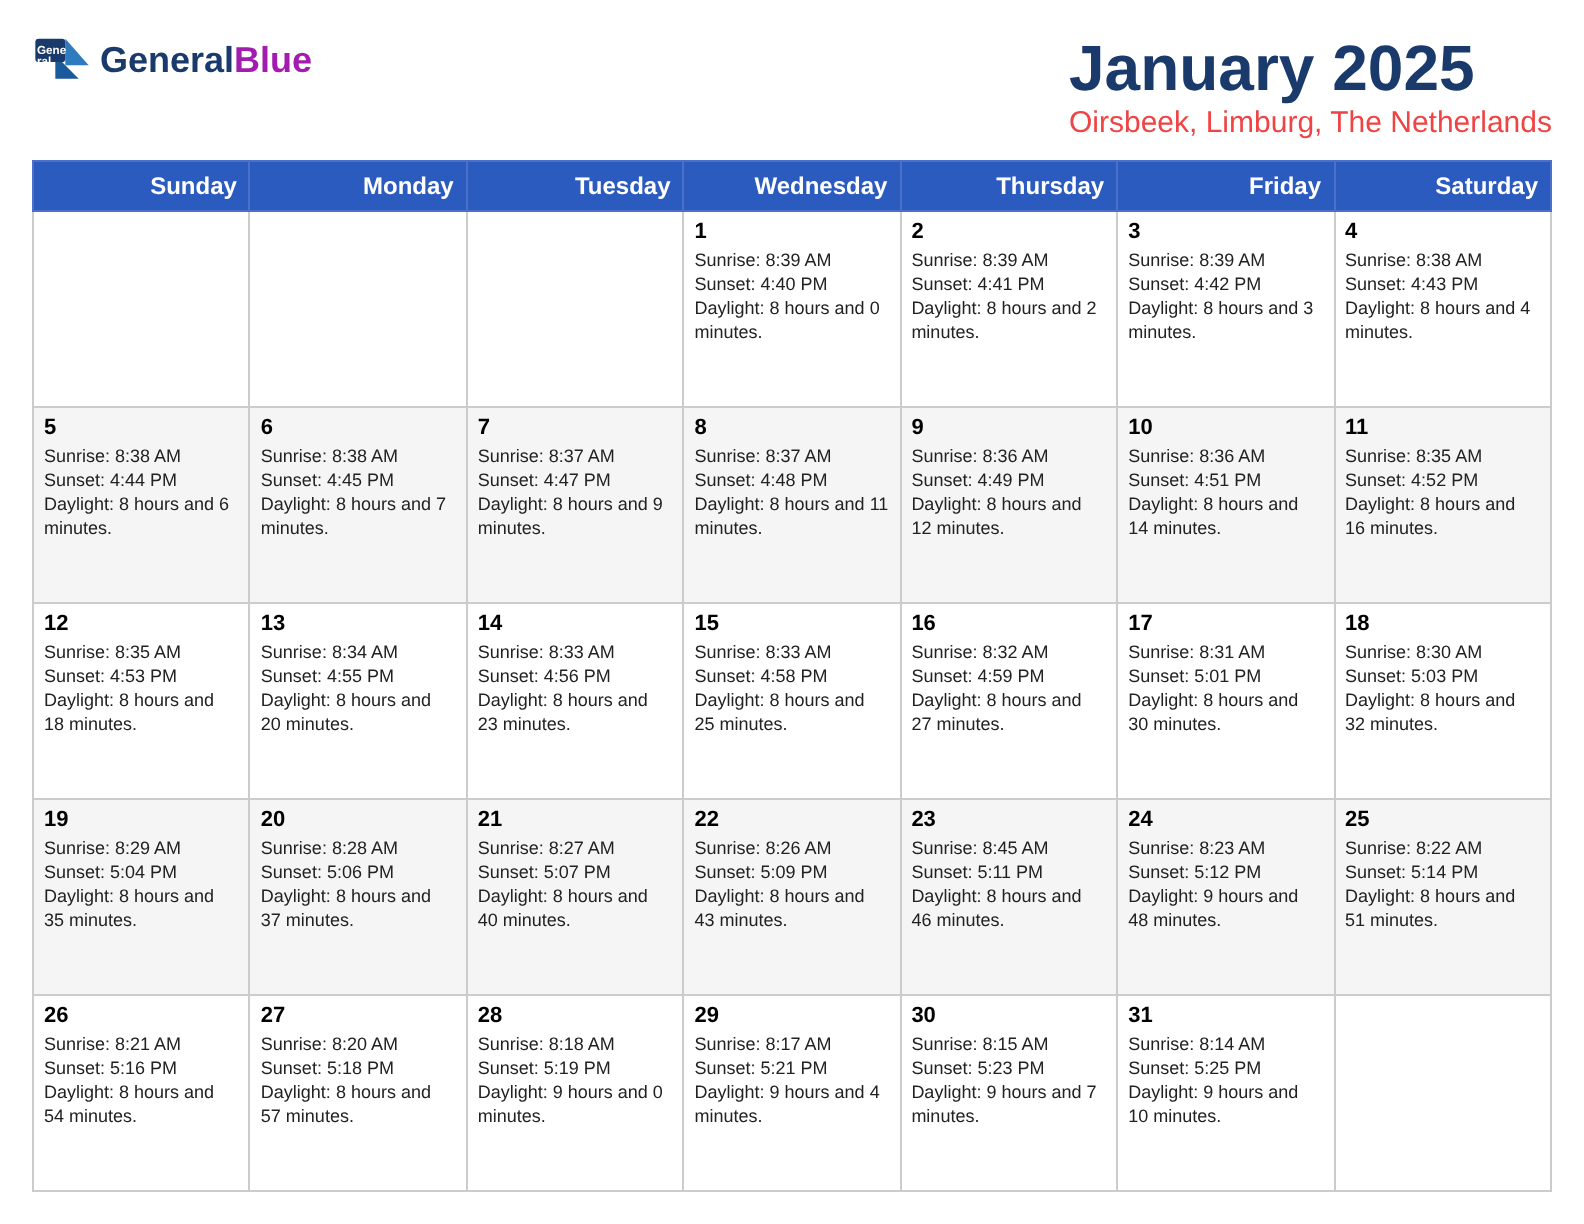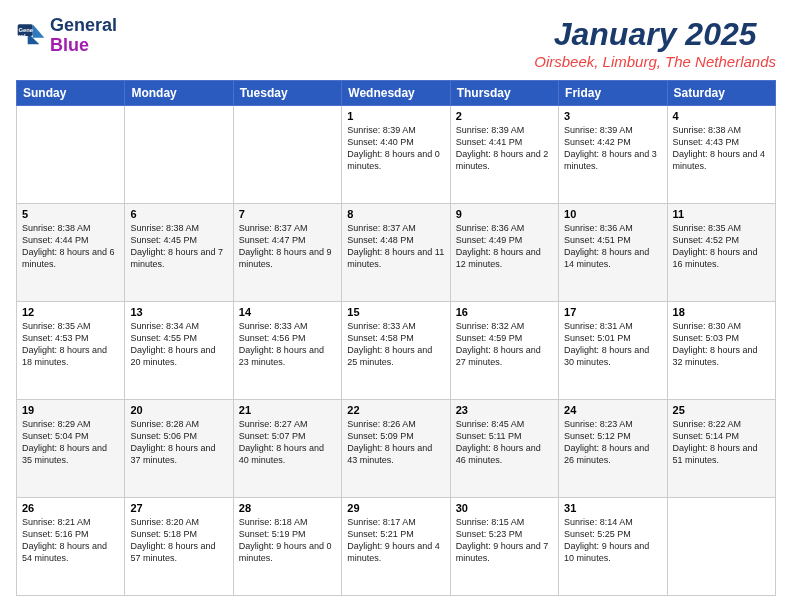--- a/index.html
+++ b/index.html
@@ -32,22 +32,21 @@
       font-size: 18px;
       font-weight: bold;
       color: #1a3a6b;
       line-height: 1.1;
     }
     .logo-icon {
       width: 30px;
       height: 30px;
     }
     .title-block {
-      text-align: center;
-      font-style: italic;
+      text-align: left;
     }
     .month-title {
       font-size: 32px;
       font-weight: bold;
       color: #1a3a6b;
     }
     .location {
       font-size: 15px;
       color: #ef4444;
     }
@@ -55,21 +54,21 @@
       border: 1px solid #ccc;
       border-collapse: collapse;
       width: 100%;
       flex: 1;
     }
     .calendar th {
       background: #2b5bbf;
       color: #fff;
       font-size: 12px;
       font-weight: bold;
-      text-align: left;
+      text-align: right;
       padding: 5px 6px;
       border: 1px solid #4a70cc;
     }
     .calendar td {
       vertical-align: top;
       border: 1px solid #ccc;
       padding: 4px 5px;
       width: calc(100% / 7);
       font-size: 9.5px;
       color: #222;
@@ -100,21 +99,21 @@
 <div class="page">
   <div class="header">
     <div class="logo">
       <svg class="logo-icon" viewBox="0 0 36 36">
         <polygon points="20,4 34,20 20,20" fill="#2e7bbf"></polygon>
         <polygon points="14,14 28,28 14,28" fill="#1a5a9a"></polygon>
         <rect x="2" y="4" width="18" height="14" rx="2" fill="#1a3a6b"></rect>
         <text x="3" y="13" fill="#fff" font-size="7" font-weight="bold" font-family="Arial">Gene</text>
         <text x="3" y="20" fill="#fff" font-size="7" font-weight="bold" font-family="Arial">ral</text>
       </svg>
-      <div style="display:flex;flex-direction:column;line-height:1.1">
+      <div style="display:flex;flex-direction:row;line-height:1.1">
         <span class="logo-text">General</span>
         <span class="logo-text" style="color:#a21caf">Blue</span>
       </div>
     </div>
     <div class="title-block">
       <div class="month-title">January 2025</div>
       <div class="location">Oirsbeek, Limburg, The Netherlands</div>
     </div>
   </div>
 
@@ -276,21 +275,21 @@
           <td>
             <span class="day-num">23</span>
             <div class="cell-text">Sunrise: 8:45 AM</div>
             <div class="cell-text">Sunset: 5:11 PM</div>
             <div class="cell-text">Daylight: 8 hours and 46 minutes.</div>
           </td>
           <td>
             <span class="day-num">24</span>
             <div class="cell-text">Sunrise: 8:23 AM</div>
             <div class="cell-text">Sunset: 5:12 PM</div>
-            <div class="cell-text">Daylight: 8 hours and 26 minutes.</div>
+            <div class="cell-text">Daylight: 9 hours and 48 minutes.</div>
           </td>
           <td>
             <span class="day-num">25</span>
             <div class="cell-text">Sunrise: 8:22 AM</div>
             <div class="cell-text">Sunset: 5:14 PM</div>
             <div class="cell-text">Daylight: 8 hours and 51 minutes.</div>
           </td>
         </tr>
         <tr>
           <td>

